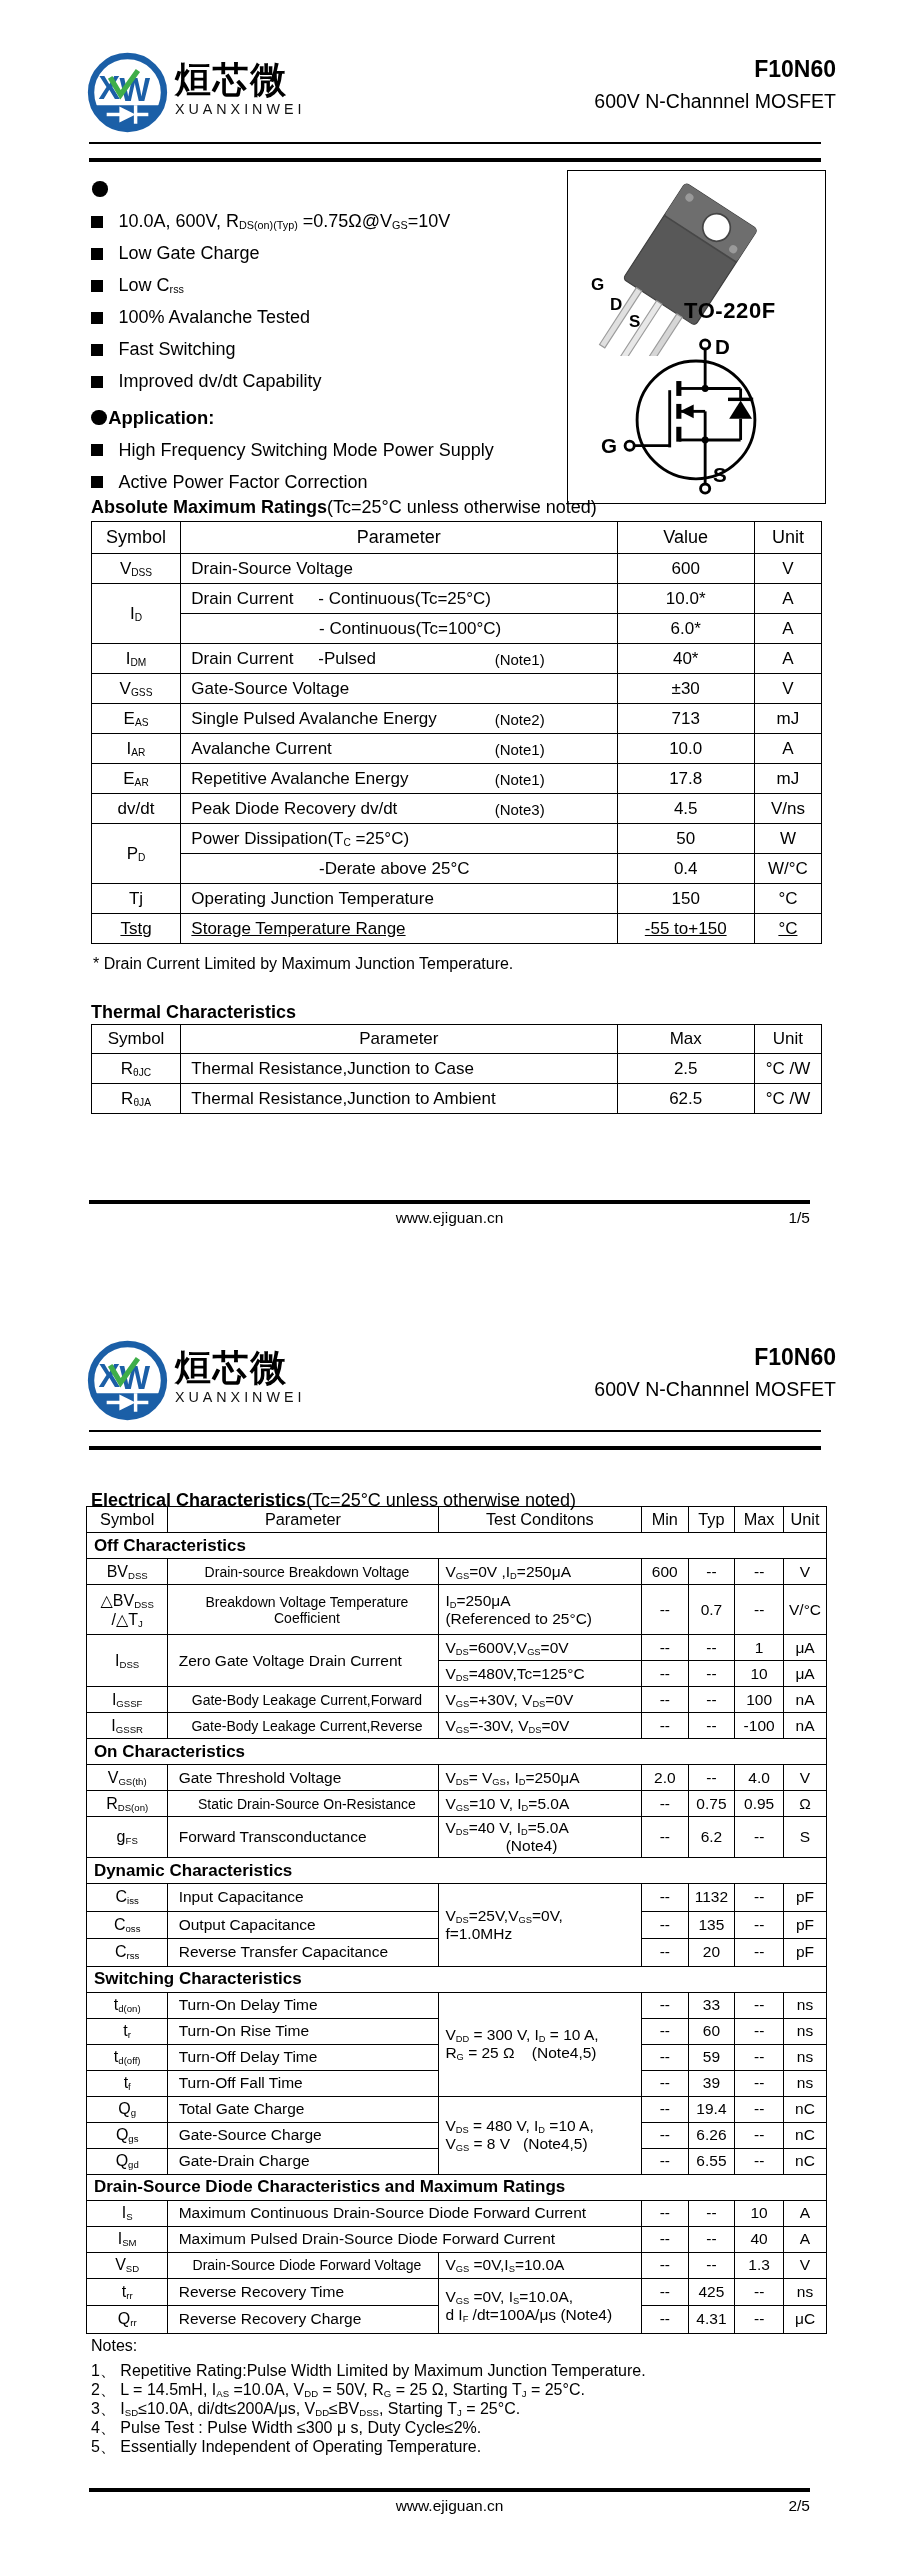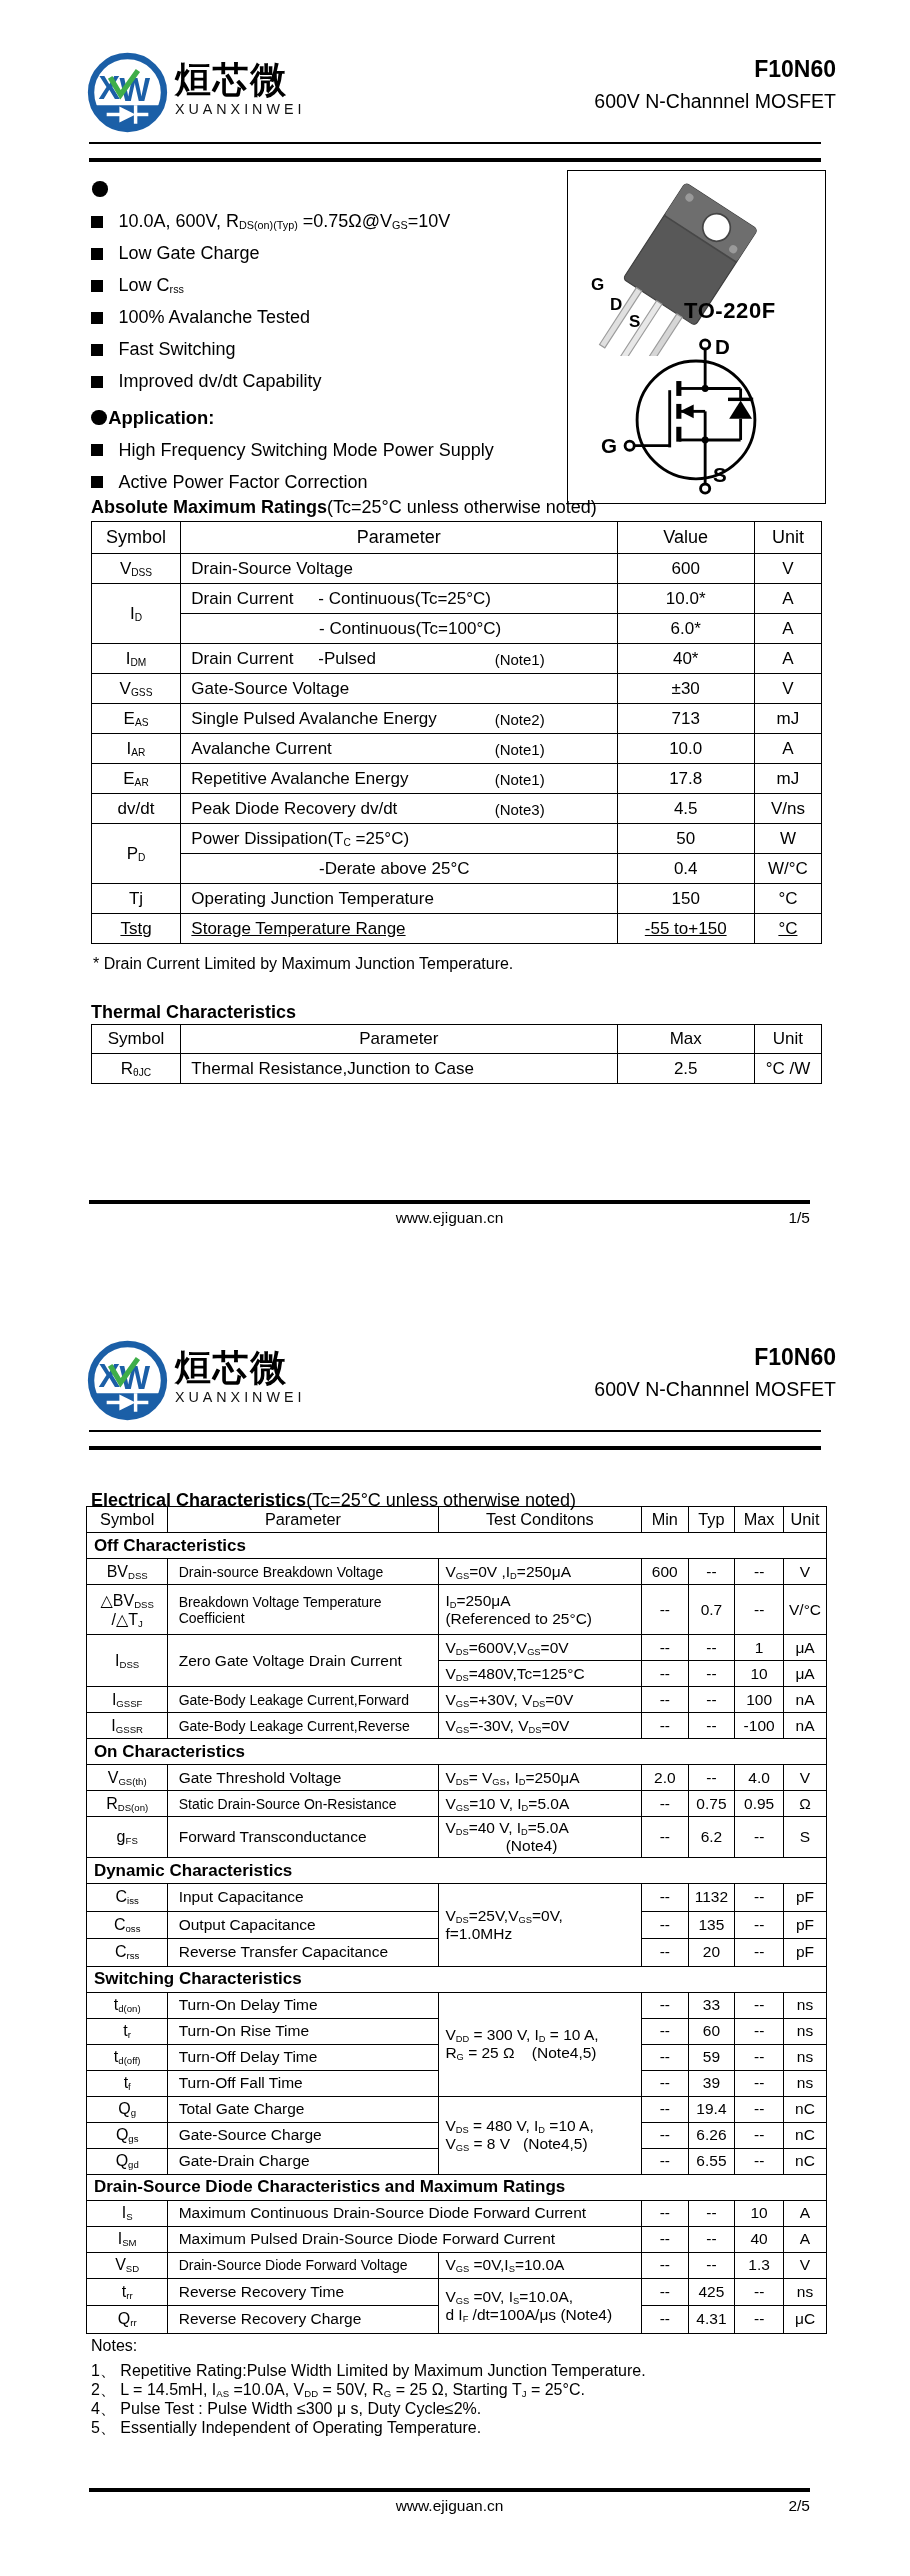--- a/index.html
+++ b/index.html
@@ -45,21 +45,21 @@
   .pre{display:inline-block;width:127px;}
   .indent{padding-left:138px;}
   .note{position:absolute;left:72%;top:50%;transform:translateY(-50%);font-size:15px;white-space:nowrap;}
   .section{text-align:left;font-weight:bold;font-size:17px;padding-left:6.9px;}
   #abs-table{left:91px;top:521px;width:731px;font-size:17px;}
   #abs-table .th{font-size:18px;}
   #thermal-table{left:91px;top:1024px;width:731px;font-size:17px;}
   #elec-table{left:86px;top:218px;width:741px;font-size:15.5px;}
   #elec-table .th{font-size:16.3px;}
   #elec-table .sym{font-size:16px;}
-  .small{font-size:14px;}
+  .small{font-size:14px;text-align:center;}
   .footnote{position:absolute;left:93px;top:955px;font-size:16px;}
   
   .notes-block{position:absolute;left:91px;top:1049px;font-size:16px;}
   .notes-block .lbl{margin-bottom:5.7px;}
   .notes-block li{line-height:19px;}
   
   .foot-rule{position:absolute;left:89px;top:1200px;width:721px;height:4px;background:#000;}
   .foot-site{position:absolute;left:89px;top:1209px;width:721px;text-align:center;font-size:15.5px;}
   .foot-page{position:absolute;right:100px;top:1209px;font-size:15.5px;}
 </style>
@@ -296,20 +296,26 @@
           <td class="th"><span class="cmain"><span>Parameter</span></span></td>
           <td class="th"><span class="cmain"><span>Max</span></span></td>
           <td class="th"><span class="cmain"><span>Unit</span></span></td>
         </tr>
         <tr style="height: 30px;">
           <td class="sym"><span class="cmain"><span>R</span><sub>θJC</sub></span></td>
           <td class="param"><span class="cmain"><span>Thermal Resistance,Junction to Case</span></span></td>
           <td><span class="cmain"><span>2.5</span></span></td>
           <td><span class="cmain"><span>°C /W</span></span></td>
         </tr>
+        <tr style="height: 30px;">
+          <td class="sym"><span class="cmain"><span>R</span><sub>θJA</sub></span></td>
+          <td class="param"><span class="cmain"><span>Thermal Resistance,Junction to Ambient</span></span></td>
+          <td><span class="cmain"><span>62.5</span></span></td>
+          <td><span class="cmain"><span>°C /W</span></span></td>
+        </tr>
       </tbody>
   </table>
 
   <div class="foot-rule"></div>
   <div class="foot-site"><span>www.ejiguan.cn</span></div>
   <div class="foot-page"><span>1/5</span></div>
 </div>
 
 <div class="page">
 
@@ -586,20 +592,21 @@
           <td><span class="cmain"><span>μC</span></span></td>
         </tr>
       </tbody>
   </table>
 
   <div class="notes-block">
     <div class="lbl"><span>Notes:</span></div>
     <ul class="plain" id="notes-list">
         <li><span class="ftext"><span>1、 Repetitive Rating:Pulse Width Limited by Maximum Junction Temperature.</span></span></li>
         <li><span class="ftext"><span>2、 L = 14.5mH, I</span><sub>AS</sub><span> =10.0A, V</span><sub>DD</sub><span> = 50V, R</span><sub>G</sub><span> = 25 Ω, Starting T</span><sub>J</sub><span> = 25°C.</span></span></li>
+        <li><span class="ftext"><span>3、 I</span><sub>SD</sub><span>≤10.0A, di/dt≤200A/μs, V</span><sub>DD</sub><span>≤BV</span><sub>DSS</sub><span>, Starting T</span><sub>J</sub><span> = 25°C.</span></span></li>
         <li><span class="ftext"><span>4、 Pulse Test : Pulse Width ≤300 μ s, Duty Cycle≤2%.</span></span></li>
         <li><span class="ftext"><span>5、 Essentially Independent of Operating Temperature.</span></span></li>
       </ul>
   </div>
 
   <div class="foot-rule"></div>
   <div class="foot-site"><span>www.ejiguan.cn</span></div>
   <div class="foot-page"><span>2/5</span></div>
 </div>
 

